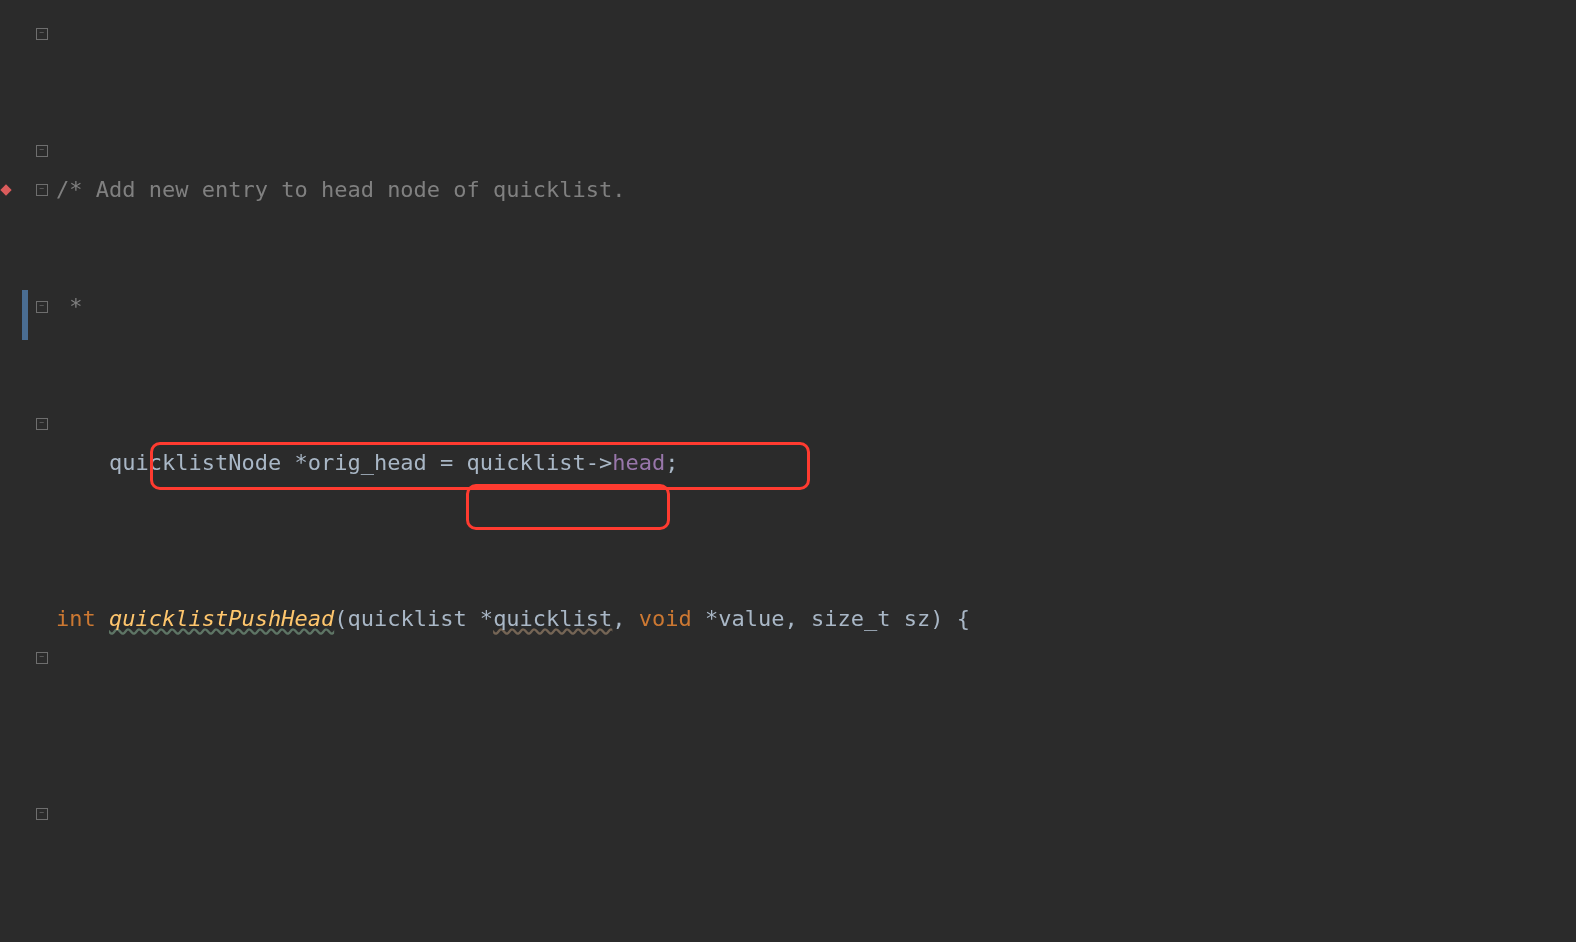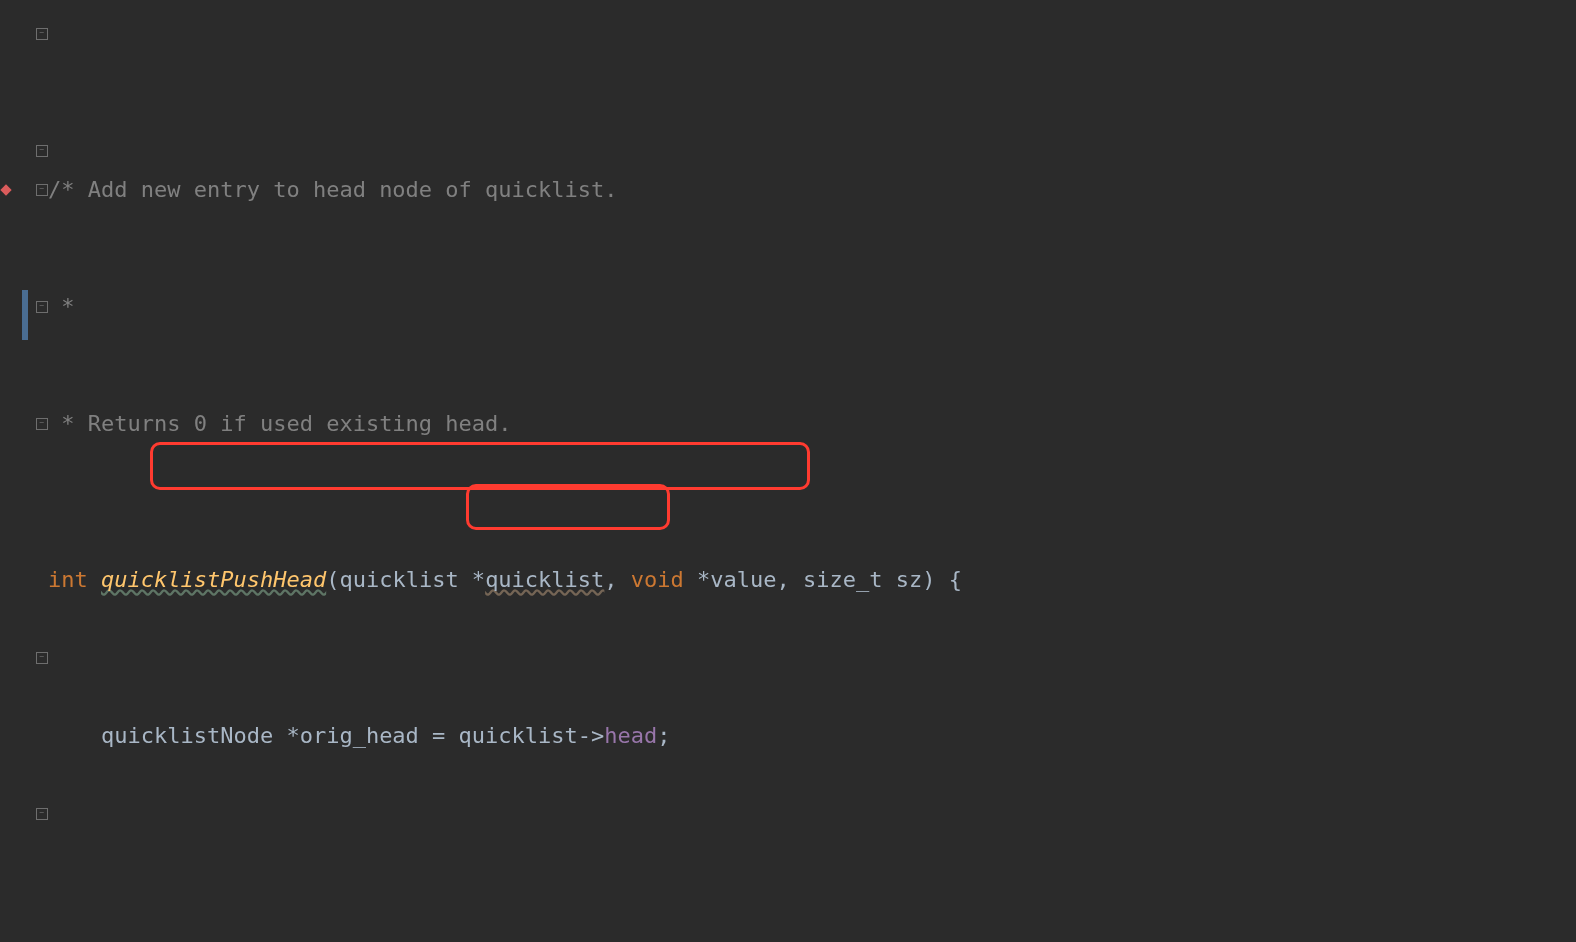--- a/index.html
+++ b/index.html
@@ -66,45 +66,44 @@
   .wavy2 { text-decoration: underline wavy #756555; text-decoration-skip-ink: none; }
 
   .hlbox {
     position: absolute;
     border: 3px solid #ff3b30;
     border-radius: 10px;
     pointer-events: none;
     background: transparent;
   }
 
-  .line { display:block; min-height:39px; }
+  .line { display:block; min-height:39px;margin-left:8px; }
 </style>
 </head>
 <body>
 
 <div class="editor">
   <div class="gutter">
     <div class="fold" style="top:28px"></div>
     <div class="fold" style="top:145px"></div>
     <div class="bp" style="top:186px"></div>
     <div class="fold" style="top:184px"></div>
     <div class="selbar" style="top:290px;height:50px"></div>
     <div class="fold" style="top:301px"></div>
     <div class="fold" style="top:418px"></div>
     <div class="fold" style="top:652px"></div>
     <div class="fold" style="top:808px"></div>
   </div>
 
   <span class="line"><span class="c-comment">/* Add new entry to head node of quicklist.</span></span>
   <span class="line"><span class="c-comment"> *</span></span>
-  <span class="line"><span class="c-comment"> * Returns 0 if used existing head.</span></span>
+
+  <span class="line"><span>    quicklistNode *orig_head = quicklist-&gt;</span><span class="c-field">head</span><span>;</span></span>
 
   <span class="line"><span class="c-keyword">int</span> <span class="c-funcdecl wavy">quicklistPushHead</span><span>(quicklist *</span><span class="wavy2">quicklist</span><span>, </span><span class="c-keyword">void</span><span> *value, size_t sz) {</span></span>
-
-  <span class="line"><span>    quicklistNode *orig_head = quicklist-&gt;</span><span class="c-field">head</span><span>;</span></span>
 
   
 
   
 
   
 
   
 
   

